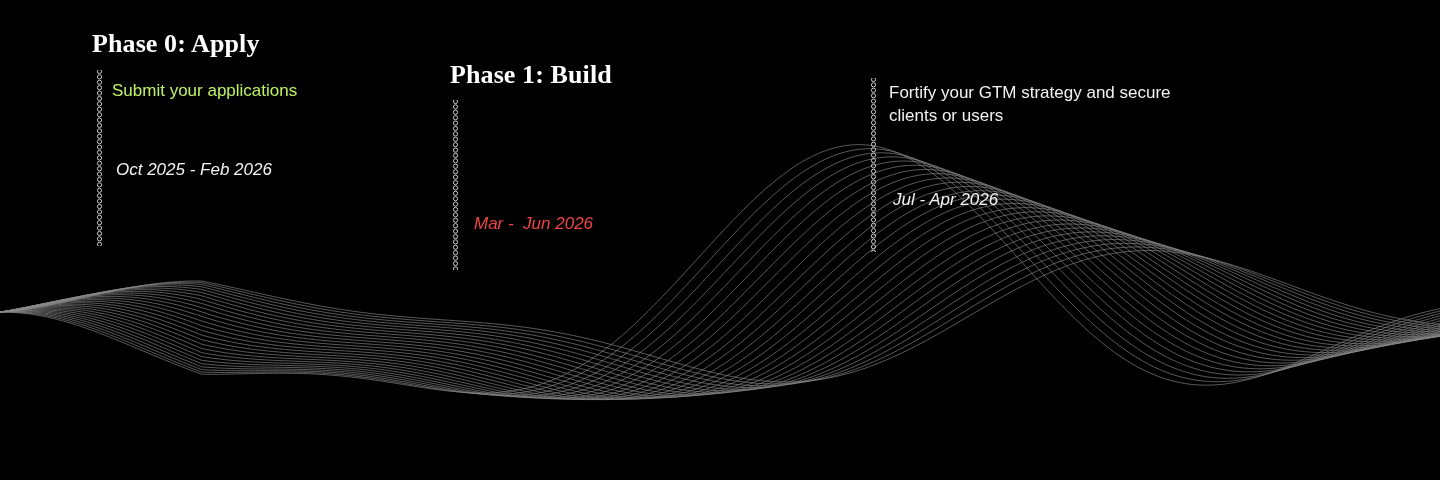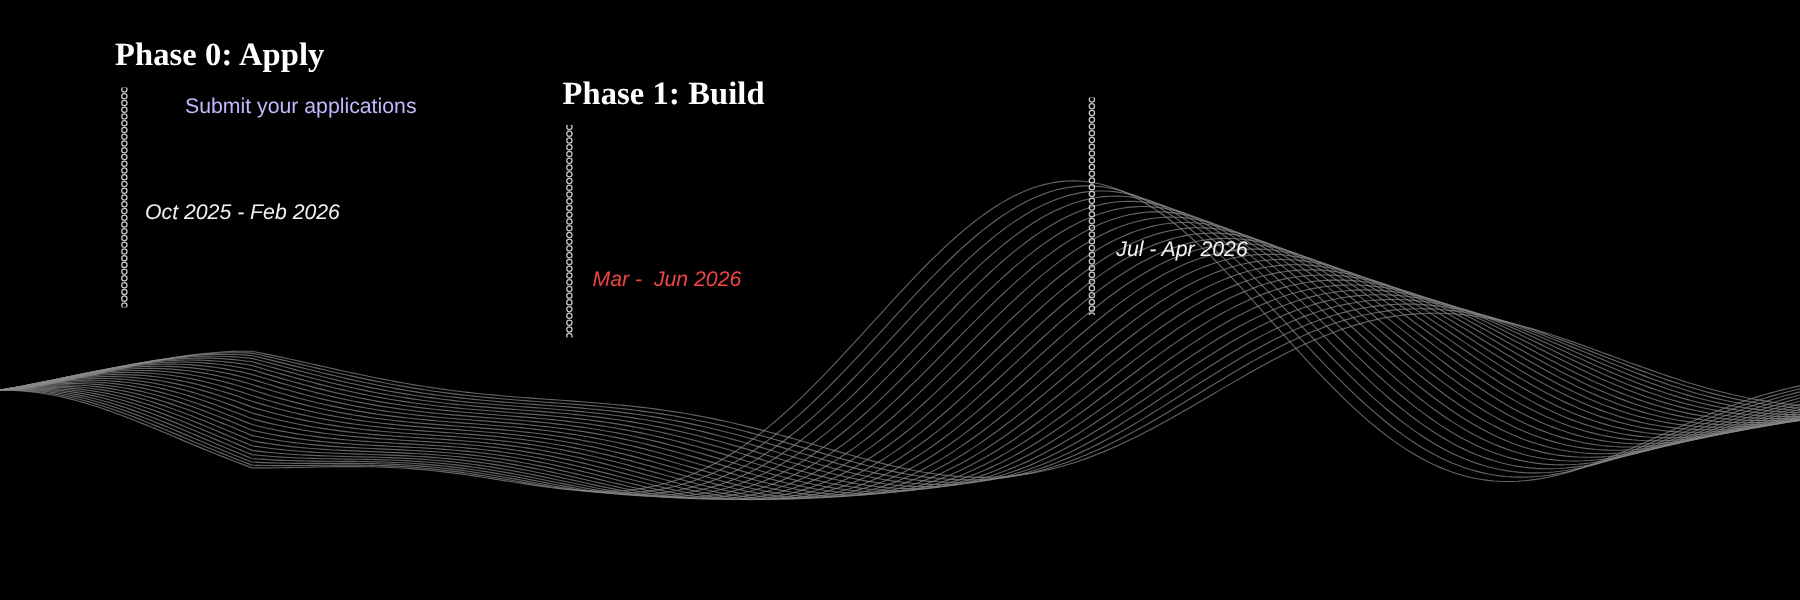--- a/index.html
+++ b/index.html
@@ -147,21 +147,21 @@
             <circle cx="3.5" cy="136.5" r="2.1" fill="none" stroke="#d9d9d9" stroke-width="1" opacity="0.92"></circle>
             <circle cx="3.5" cy="141.9" r="2.1" fill="none" stroke="#d9d9d9" stroke-width="1" opacity="0.92"></circle>
             <circle cx="3.5" cy="147.3" r="2.1" fill="none" stroke="#d9d9d9" stroke-width="1" opacity="0.92"></circle>
             <circle cx="3.5" cy="152.70000000000002" r="2.1" fill="none" stroke="#d9d9d9" stroke-width="1" opacity="0.92"></circle>
             <circle cx="3.5" cy="158.10000000000002" r="2.1" fill="none" stroke="#d9d9d9" stroke-width="1" opacity="0.92"></circle>
             <circle cx="3.5" cy="163.5" r="2.1" fill="none" stroke="#d9d9d9" stroke-width="1" opacity="0.92"></circle>
             <circle cx="3.5" cy="168.9" r="2.1" fill="none" stroke="#d9d9d9" stroke-width="1" opacity="0.92"></circle>
             <circle cx="3.5" cy="174.3" r="2.1" fill="none" stroke="#d9d9d9" stroke-width="1" opacity="0.92"></circle>
           </svg>
         </div>
-        <p class="phase-desc" style="position: absolute; left: 112px; top: 74px; width: 250px; color: #c4b5fd; margin-left: 36px;">Submit your applications</p>
+        <p class="phase-desc" style="position: absolute; left: 112px; top: 80px; width: 250px; color: #bef264;">Submit your applications</p>
         <p class="phase-date" style="position: absolute; left: 112px; top: 155px; color: rgb(242, 242, 242);">Oct 2025 - Feb 2026</p>
       </div>
       <div class="phase" style="left: 0px; top: 0px; width: 1440px; height: 480px; pointer-events: none;">
         <h2 class="phase-title" style="position: absolute; left: 450px; top: 61px; color: rgb(255, 255, 255);">Phase 1: Build</h2>
         <div class="dotted-rail" style="position: absolute; left: 452px; top: 100px; height: 170px;">
           <svg width="7" height="170" viewBox="0 0 7 170">
             <circle cx="3.5" cy="1.5" r="2.1" fill="none" stroke="#d9d9d9" stroke-width="1" opacity="0.92"></circle>
             <circle cx="3.5" cy="6.9" r="2.1" fill="none" stroke="#d9d9d9" stroke-width="1" opacity="0.92"></circle>
             <circle cx="3.5" cy="12.3" r="2.1" fill="none" stroke="#d9d9d9" stroke-width="1" opacity="0.92"></circle>
             <circle cx="3.5" cy="17.700000000000003" r="2.1" fill="none" stroke="#d9d9d9" stroke-width="1" opacity="0.92"></circle>
@@ -228,17 +228,18 @@
             <circle cx="3.5" cy="136.5" r="2.1" fill="none" stroke="#d9d9d9" stroke-width="1" opacity="0.92"></circle>
             <circle cx="3.5" cy="141.9" r="2.1" fill="none" stroke="#d9d9d9" stroke-width="1" opacity="0.92"></circle>
             <circle cx="3.5" cy="147.3" r="2.1" fill="none" stroke="#d9d9d9" stroke-width="1" opacity="0.92"></circle>
             <circle cx="3.5" cy="152.70000000000002" r="2.1" fill="none" stroke="#d9d9d9" stroke-width="1" opacity="0.92"></circle>
             <circle cx="3.5" cy="158.10000000000002" r="2.1" fill="none" stroke="#d9d9d9" stroke-width="1" opacity="0.92"></circle>
             <circle cx="3.5" cy="163.5" r="2.1" fill="none" stroke="#d9d9d9" stroke-width="1" opacity="0.92"></circle>
             <circle cx="3.5" cy="168.9" r="2.1" fill="none" stroke="#d9d9d9" stroke-width="1" opacity="0.92"></circle>
             <circle cx="3.5" cy="174.3" r="2.1" fill="none" stroke="#d9d9d9" stroke-width="1" opacity="0.92"></circle>
           </svg>
         </div>
+        <p class="phase-desc" style="position: absolute; left: 889px; top: 82px; width: 300px; color: rgb(242, 242, 242);">Fortify your GTM strategy and secure clients or users</p>
         <p class="phase-date" style="position: absolute; left: 889px; top: 185px; color: rgb(242, 242, 242);">Jul - Apr 2026</p>
       </div>
     </div>
 
 </div>
 
 </body></html>

